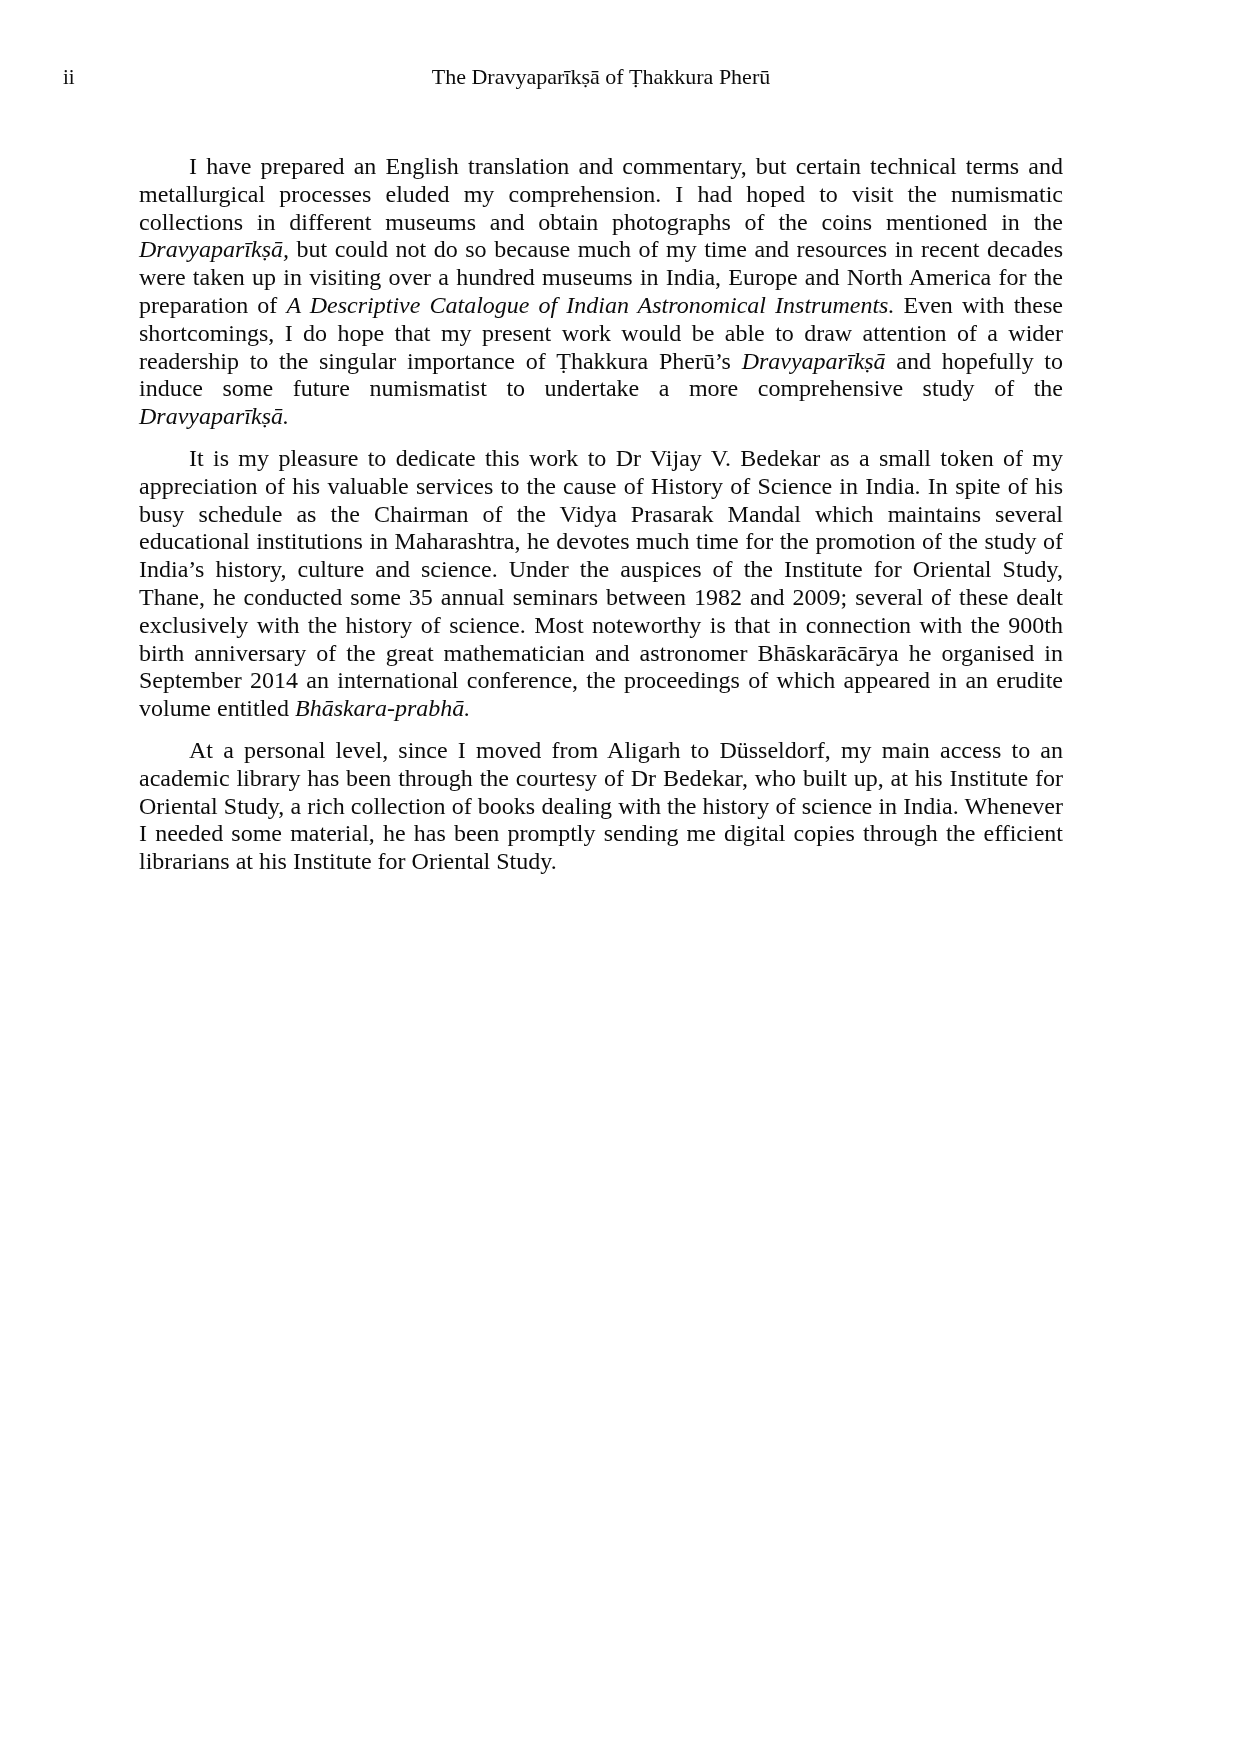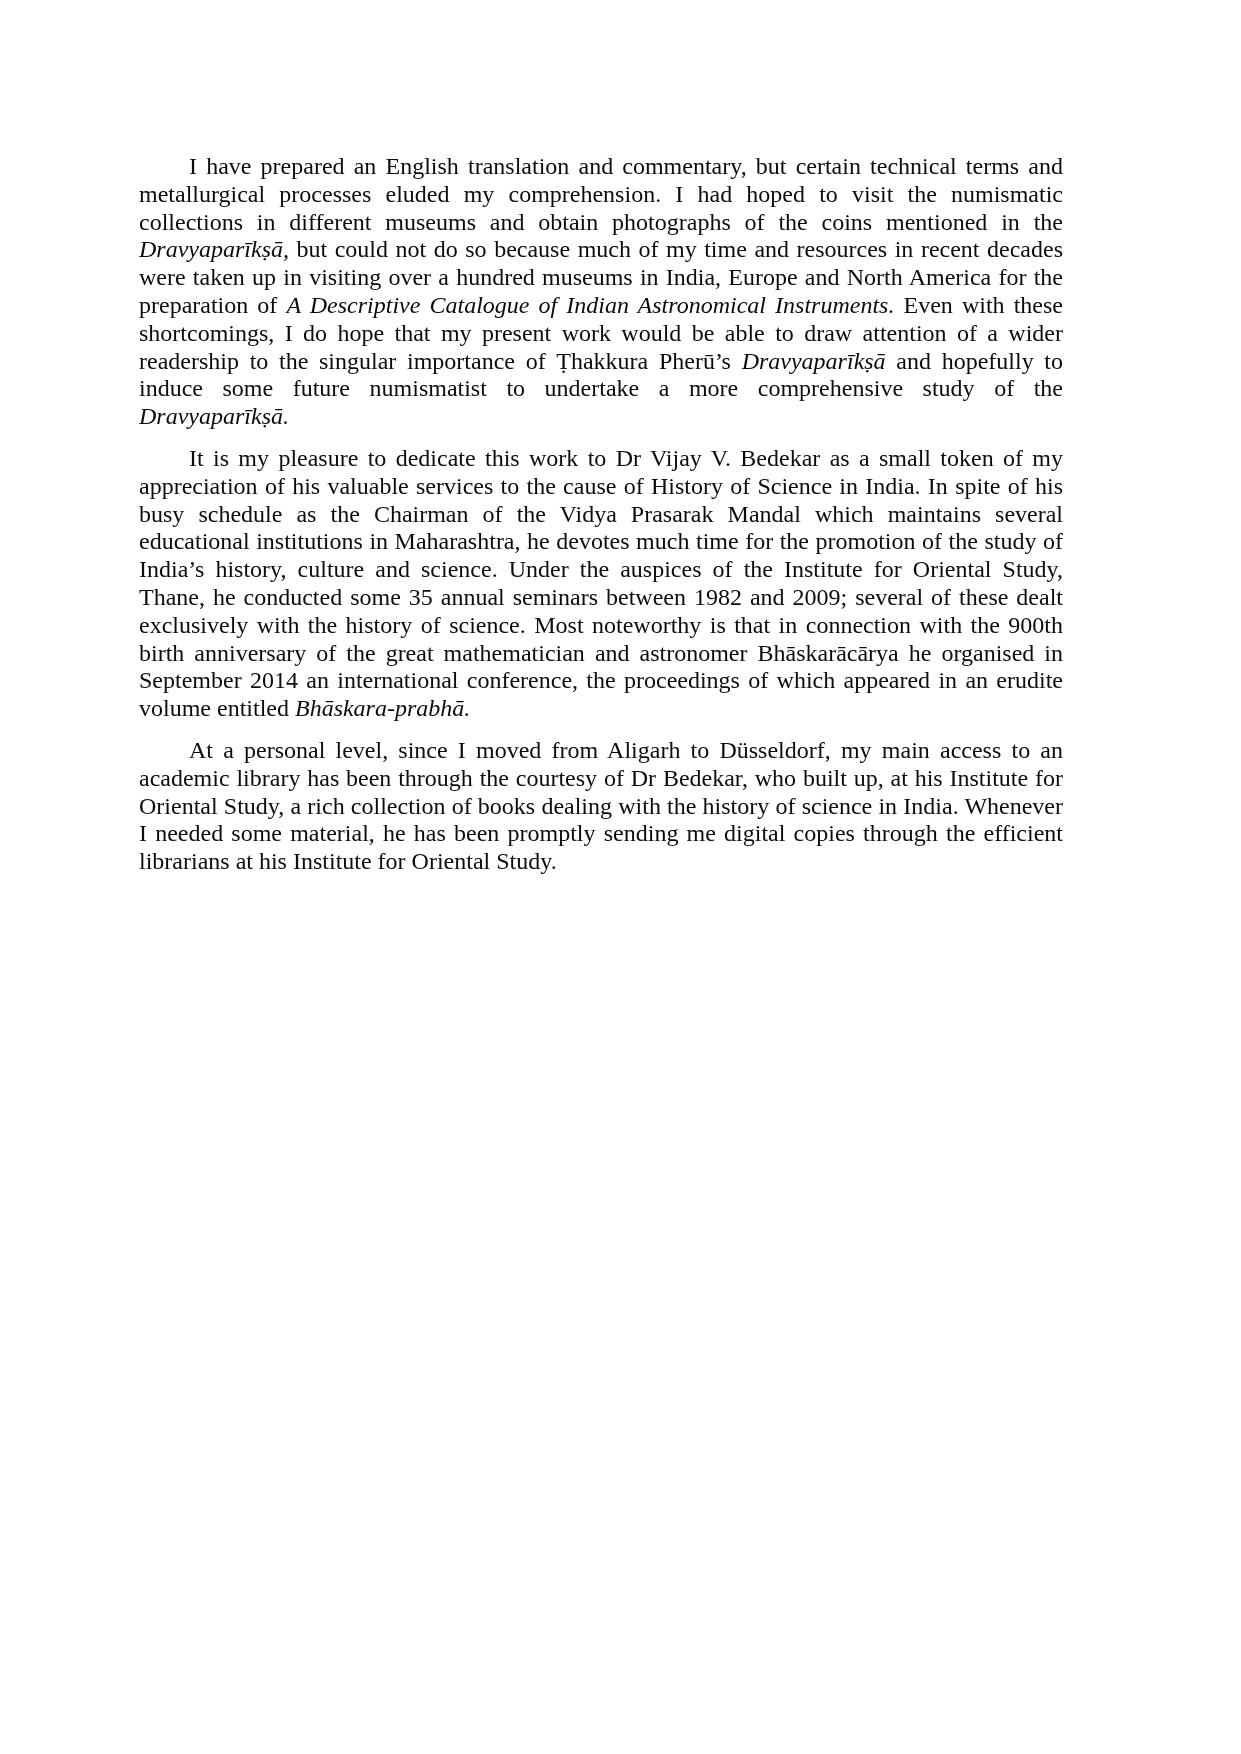--- a/index.html
+++ b/index.html
@@ -56,19 +56,23 @@
   .body-text p.indent {
     text-indent: 50px;
   }
   .body-text i {
   }
 </style>
 </head>
 <body>
 
 <div class="page">
+  <header class="running-header">
+    <span class="page-num">ii</span>
+    <span class="running-title">The Dravyaparīkṣā of Ṭhakkura Pherū</span>
+  </header>
 
   <main class="body-text" id="body-container">
       <p class="para indent"><span>I have prepared an English translation and commentary, but certain technical terms and metallurgical processes eluded my comprehension. I had hoped to visit the numismatic collections in different museums and obtain photographs of the coins mentioned in the </span><i>Dravyaparīkṣā,</i><span> but could not do so because much of my time and resources in recent decades were taken up in visiting over a hundred museums in India, Europe and North America for the preparation of </span><i>A Descriptive Catalogue of Indian Astronomical Instruments.</i><span> Even with these shortcomings, I do hope that my present work would be able to draw attention of a wider readership to the singular importance of Ṭhakkura Pherū’s </span><i>Dravyaparīkṣā</i><span> and hopefully to induce some future numismatist to undertake a more comprehensive study of the </span><i>Dravyaparīkṣā.</i></p>
       <p class="para indent"><span>It is my pleasure to dedicate this work to Dr Vijay V. Bedekar as a small token of my appreciation of his valuable services to the cause of History of Science in India. In spite of his busy schedule as the Chairman of the Vidya Prasarak Mandal which maintains several educational institutions in Maharashtra, he devotes much time for the promotion of the study of India’s history, culture and science. Under the auspices of the Institute for Oriental Study, Thane, he conducted some 35 annual seminars between 1982 and 2009; several of these dealt exclusively with the history of science. Most noteworthy is that in connection with the 900th birth anniversary of the great mathematician and astronomer Bhāskarācārya he organised in September 2014 an international conference, the proceedings of which appeared in an erudite volume entitled </span><i>Bhāskara-prabhā.</i></p>
       <p class="para indent"><span>At a personal level, since I moved from Aligarh to Düsseldorf, my main access to an academic library has been through the courtesy of Dr Bedekar, who built up, at his Institute for Oriental Study, a rich collection of books dealing with the history of science in India. Whenever I needed some material, he has been promptly sending me digital copies through the efficient librarians at his Institute for Oriental Study.</span></p>
     </main>
 </div>
 
 </body></html>

